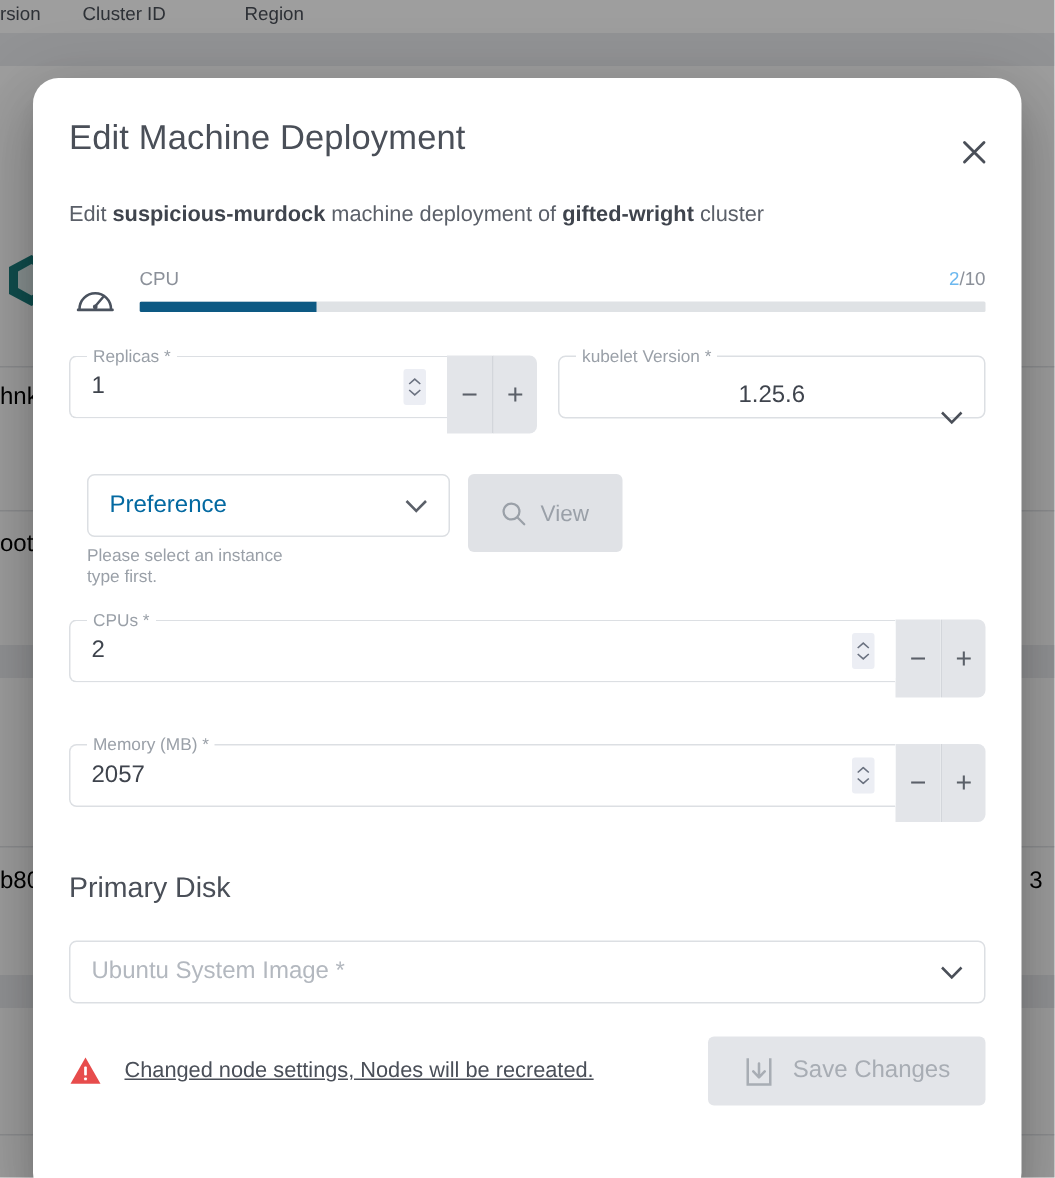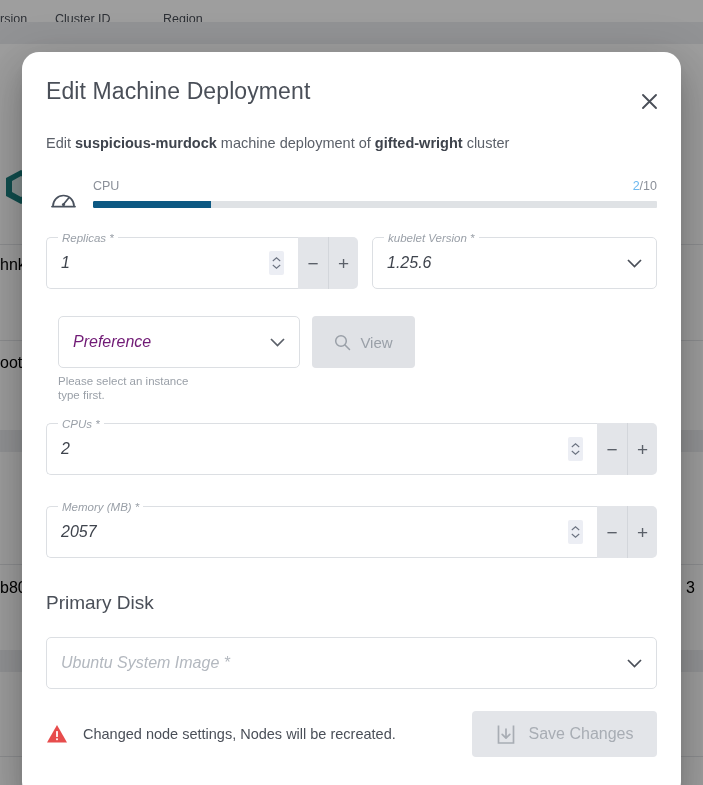--- a/index.html
+++ b/index.html
@@ -14,21 +14,21 @@
 
   
   .bg-page {
     position: absolute; inset: 0;
     background: #ffffff;
   }
   .bg-table-header {
     position: absolute; top: 0; left: 0; right: 0; height: 22px;
     font-size: 12.5px; color: #4a4f58;
   }
-  .bg-th { position: absolute; top: 12px; white-space: nowrap; }
+  .bg-th { position: absolute; top: 2px; white-space: nowrap; }
   .bg-row {
     position: absolute; left: 0; right: 0;
     border-top: 1px solid #e4e6e9;
     font-size: 12.5px; color: #4a4f58;
   }
   .bg-cell { position: absolute; white-space: nowrap; }
   .bg-logo {
     position: absolute; left: 4px; top: 168px;
     width: 34px; height: 38px;
   }
@@ -128,28 +128,27 @@
     background: #0d5983;
     border-radius: 1px 0 0 1px;
   }
 
   
   .row { display: flex; margin-top: 18px; }
 
   
   .field {
     position: relative;
-    height: 52px;
+    height: 42px;
     border: 1px solid #dcdfe3;
     border-radius: 5px;
     background: #fff;
     display: flex;
     align-items: center;
     padding: 16px 14px;
-    font-style: italic;
   }
   .field.nolabel { }
   .field-label {
     position: absolute;
     top: -7px; left: 11px;
     padding: 0 4px;
     background: #fff;
     font-size: 11.5px;
     color: #9aa0a8;
     line-height: 14px;
@@ -245,20 +244,21 @@
     padding: 22px 24px 0 24px;
     gap: 12px;
   }
   .warn {
     display: flex; align-items: center; gap: 15px;
     flex: 1;
   }
   .warn-text {
     font-size: 14.5px;
     color: #4a4f58;
+    text-decoration: underline;
   }
   .save-btn {
     height: 46px;
     min-width: 185px;
     background: #e3e5e9;
     border: none;
     border-radius: 4px;
     color: #a8adb4;
     font-size: 16px;
     display: flex; align-items: center; justify-content: center;
@@ -348,36 +348,36 @@
                 <path d="M.8 1 L4.5 4.2 L8.2 1" fill="none" stroke="currentColor" stroke-width="1.1"></path>
               </svg>
           </span>
         </div>
         <div class="stepper">
           <button class="step-btn">−</button>
           <button class="step-btn" style="border-radius:0 5px 5px 0;">+</button>
         </div>
       </div>
 
-      <div class="field flex1" style="margin-left:14px;">
+      <div class="field flex1" style="margin-left:14px;flex-direction:column;">
         <span class="field-label">kubelet Version *</span>
         <span class="field-value">1.25.6</span>
         <span class="chev">
           <svg width="15" height="9" viewBox="0 0 15 9">
               <path d="M1 1 L7.5 7.6 L14 1" fill="none" stroke="currentColor" stroke-width="1.7"></path>
             </svg>
         </span>
       </div>
     </div>
 
     <div class="row" style="margin-top:27px; align-items:flex-start;">
 
       <div style="width:242px; margin-left:12px;">
         <div class="field nolabel">
-          <span class="field-placeholder" style="color:#701a75">Preference</span>
+          <span class="field-placeholder" style="color:#0369a1">Preference</span>
           <span class="chev muted">
             <svg width="15" height="9" viewBox="0 0 15 9">
                 <path d="M1 1 L7.5 7.6 L14 1" fill="none" stroke="currentColor" stroke-width="1.7"></path>
               </svg>
           </span>
         </div>
         <div class="hint" style="width:150px;">Please select an instance type first.</div>
       </div>
 
       <button class="view-btn" style="margin-left:12px;">

